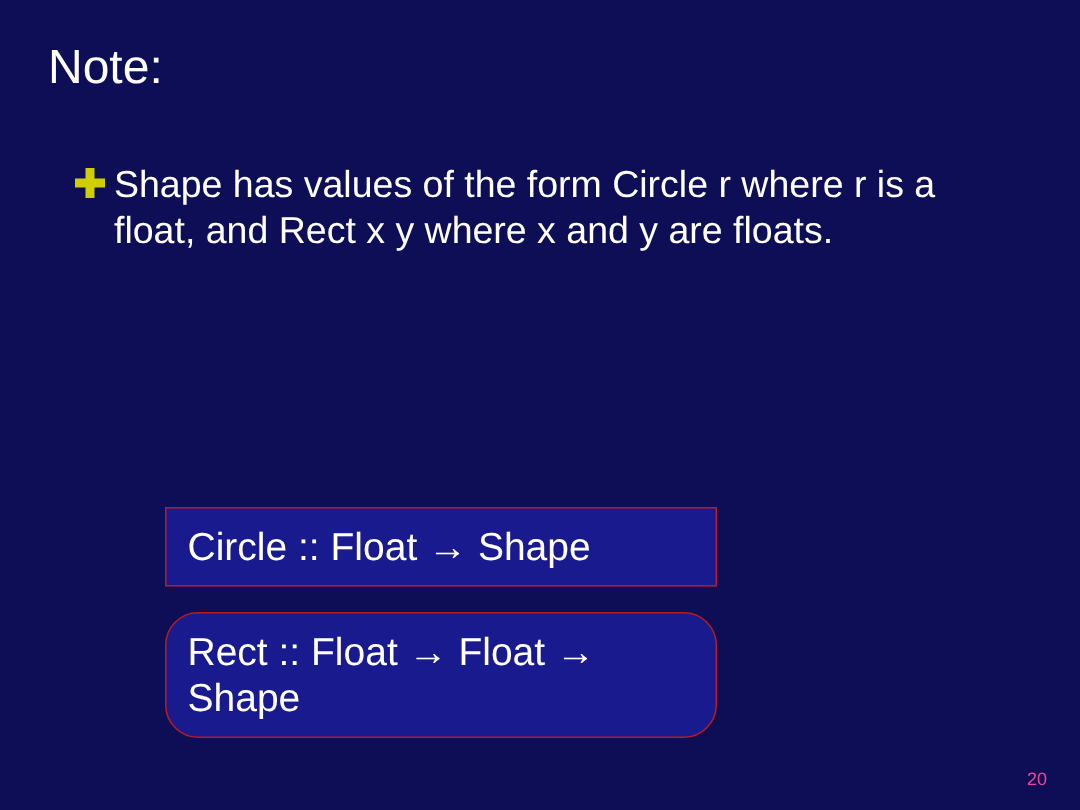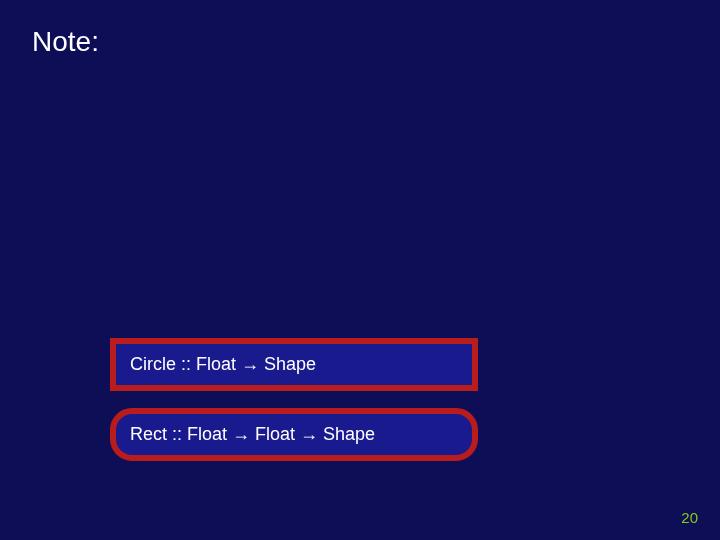--- a/index.html
+++ b/index.html
@@ -16,21 +16,21 @@
     position: relative;
     width: 720px;
     height: 540px;
     box-sizing: border-box;
   }
   .title {
     position: absolute;
     left: 32px;
     top: 26px;
     font-family: Arial, Helvetica, sans-serif;
-    font-size: 28px;
+    font-size: 32px;
     color: #ffffff;
   }
   .body {
     position: absolute;
     left: 50px;
     top: 108px;
     width: 620px;
   }
   .bullet {
     position: relative;
@@ -51,47 +51,56 @@
     display: block;
   }
   .underline {
     text-decoration: underline;
   }
   .codebox {
     position: absolute;
     left: 110px;
     width: 368px;
     background: #1a1a8f;
-    border: 6px solid #b91c1c;
+    border: 1px solid #b91c1c;
     color: #ffffff;
     font-family: Arial, Helvetica, sans-serif;
-    font-size: 18px;
+    font-size: 26px;
     padding: 10px 14px;
     box-sizing: border-box;
   }
   .codebox1 { top: 338px; }
   .codebox2 { top: 408px; border-radius: 22px; }
   .pagenum {
     position: absolute;
     right: 22px;
     bottom: 14px;
     font-family: Arial, Helvetica, sans-serif;
-    font-size: 15px;
-    color: #84cc16;
+    font-size: 12px;
+    color: #ec4899;
   }
 </style>
 </head>
 <body>
 
 <div class="slide">
 
   <div class="title">Note:</div>
 
   <div class="body">
 
+    <div class="bullet">
+      <span class="bicon">
+        <svg viewBox="0 0 20 20" width="20" height="20">
+          <rect x="7" y="0" width="6" height="20" fill="#cfcf00"></rect>
+          <rect x="0" y="7" width="20" height="6" fill="#cfcf00"></rect>
+        </svg>
+      </span>
+      <span>Shape has values of the form Circle r where r is a float, and Rect x y where x and y are floats.</span>
+    </div>
 
 
   </div>
 
   <div class="codebox codebox1">
     <span>Circle :: Float → Shape</span>
   </div>
 
   <div class="codebox codebox2">
     <span>Rect   :: Float → Float → Shape</span>

